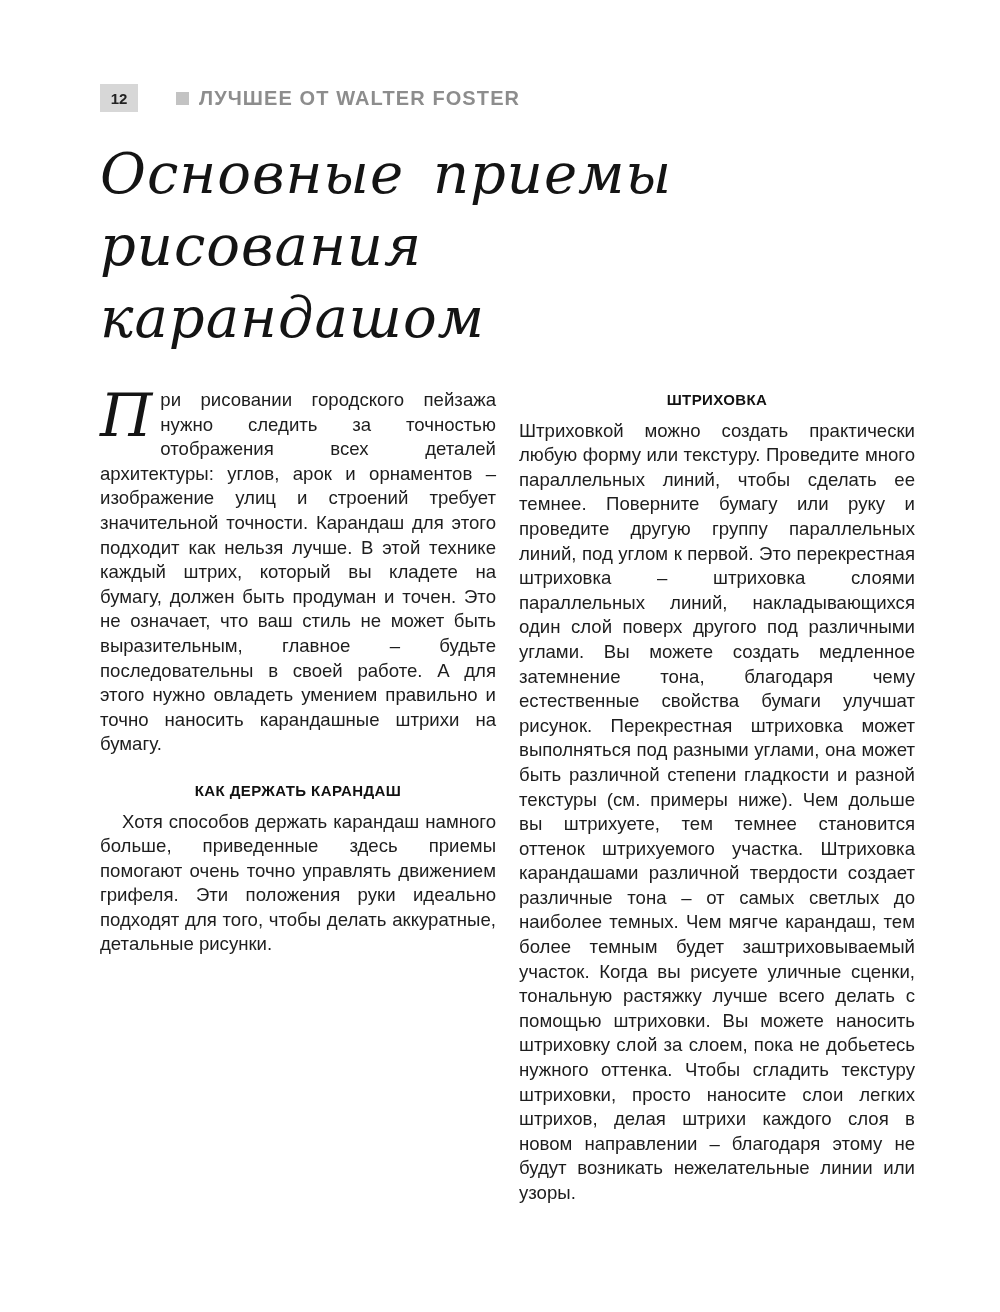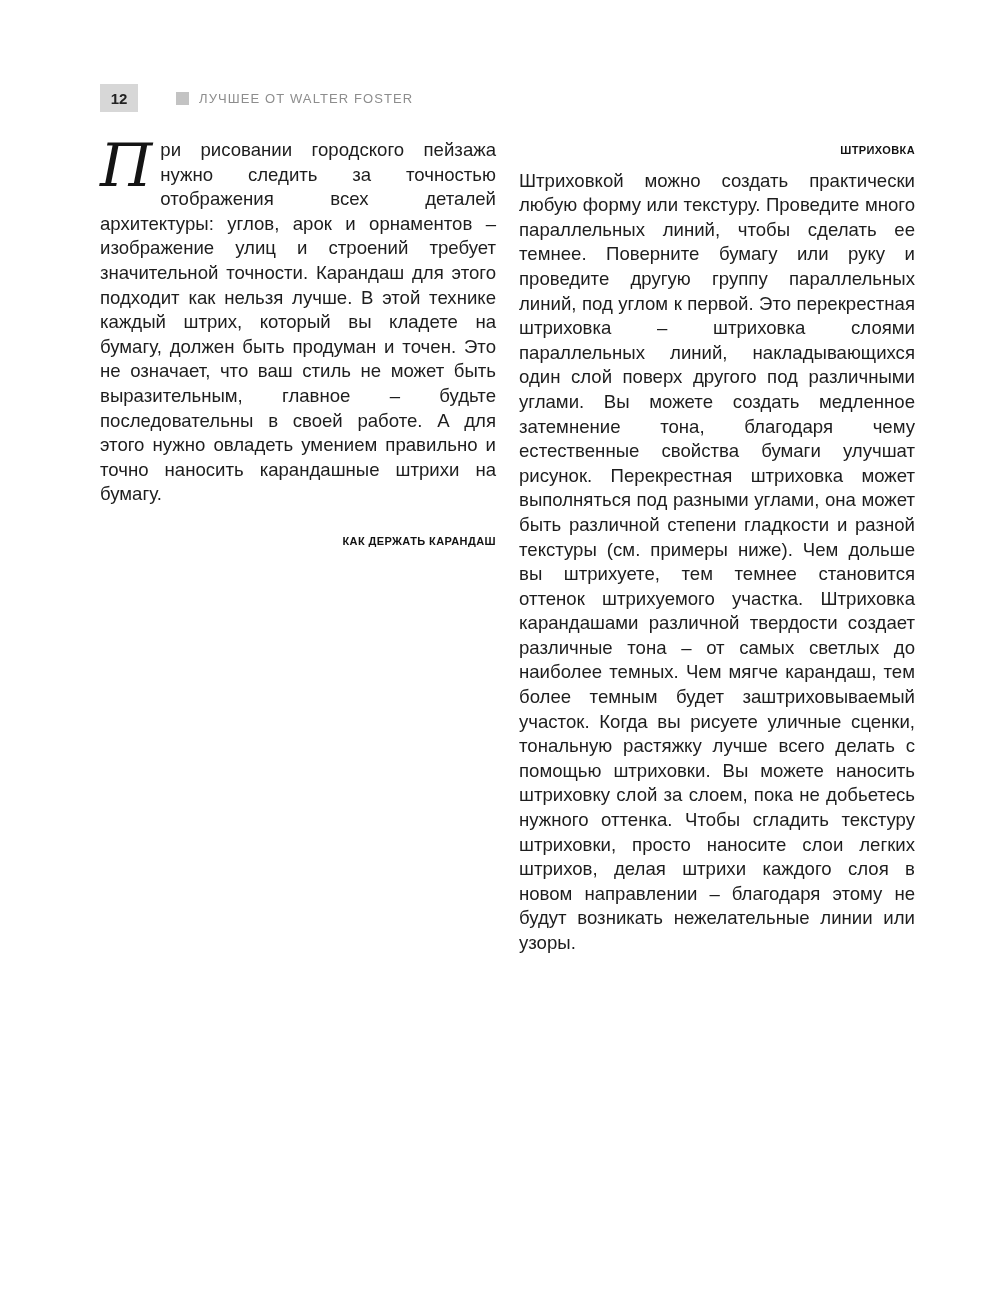--- a/index.html
+++ b/index.html
@@ -47,22 +47,22 @@
     white-space: nowrap;
   }
   .head-square {
     display: inline-block;
     width: 13px; height: 13px;
     background: #c3c3c3;
     margin: 0 10px 0 14px;
     flex: 0 0 auto;
   }
   .head-subtitle {
-    font-size: 13px;
-    font-weight: normal;
+    font-size: 20px;
+    font-weight: bold;
     letter-spacing: 1.1px;
     color: #8d8d8d;
     white-space: nowrap;
   }
 
   
   .chapter-title {
     font-family: "DejaVu Serif", serif;
     font-style: italic;
     font-weight: normal;
@@ -92,49 +92,54 @@
   .dropcap {
     float: left;
     font-family: "DejaVu Serif", serif;
     font-style: italic;
     font-size: 60px;
     line-height: 46px;
     padding: 4px 8px 0 0;
     color: #141414;
   }
   .section-heading {
-    font-size: 11px;
+    font-size: 15px;
     font-weight: bold;
     letter-spacing: 0.4px;
     color: #111;
     margin: 0 0 6px 0;
-    text-align: right;
+    text-align: center;
   }
   .left-col .section-heading { margin-top: 22px; }
   .para-indent { text-indent: 22px; }
 </style>
 </head>
 <body>
 
 <div class="page">
 
   <div class="running-head">
     <span class="page-number">12</span>
     <span class="head-square"></span>
     <span class="head-subtitle">ЛУЧШЕЕ ОТ WALTER FOSTER</span>
   </div>
 
+  <h1 class="chapter-title">
+    <span class="t-line">Основные приемы рисования</span>
+    <span class="t-line">карандашом</span>
+  </h1>
 
   <div class="columns">
 
     <div class="col left-col">
       <p class="intro-para"><span class="dropcap">П</span><span>ри рисовании городского пейзажа нужно следить за точностью отображения всех деталей архитектуры: углов, арок и орнаментов – изображение улиц и строений требует значительной точности. Карандаш для этого подходит как нельзя лучше. В этой технике каждый штрих, который вы кладете на бумагу, должен быть продуман и точен. Это не означает, что ваш стиль не может быть выразительным, главное – будьте последовательны в своей работе. А для этого нужно овладеть умением правильно и точно наносить карандашные штрихи на бумагу.</span></p>
 
       <h2 class="section-heading">КАК ДЕРЖАТЬ КАРАНДАШ</h2>
 
+      <p class="para-indent">Хотя способов держать карандаш намного больше, приведенные здесь приемы помогают очень точно управлять движением грифеля. Эти положения руки идеально подходят для того, чтобы делать аккуратные, детальные рисунки.</p>
     </div>
 
     <div class="col right-col">
       <h2 class="section-heading">ШТРИХОВКА</h2>
       <p>Штриховкой можно создать практически любую форму или текстуру. Проведите много параллельных линий, чтобы сделать ее темнее. Поверните бумагу или руку и проведите другую группу параллельных линий, под углом к первой. Это перекрестная штриховка – штриховка слоями параллельных линий, накладывающихся один слой поверх другого под различными углами. Вы можете создать медленное затемнение тона, благодаря чему естественные свойства бумаги улучшат рисунок. Перекрестная штриховка может выполняться под разными углами, она может быть различной степени гладкости и разной текстуры (см. примеры ниже). Чем дольше вы штрихуете, тем темнее становится оттенок штрихуемого участка. Штриховка карандашами различной твердости создает различные тона – от самых светлых до наиболее темных. Чем мягче карандаш, тем более темным будет заштриховываемый участок. Когда вы рисуете уличные сценки, тональную растяжку лучше всего делать с помощью штриховки. Вы можете наносить штриховку слой за слоем, пока не добьетесь нужного оттенка. Чтобы сгладить текстуру штриховки, просто наносите слои легких штрихов, делая штрихи каждого слоя в новом направлении – благодаря этому не будут возникать нежелательные линии или узоры.</p>
     </div>
 
   </div>
 
 </div>

